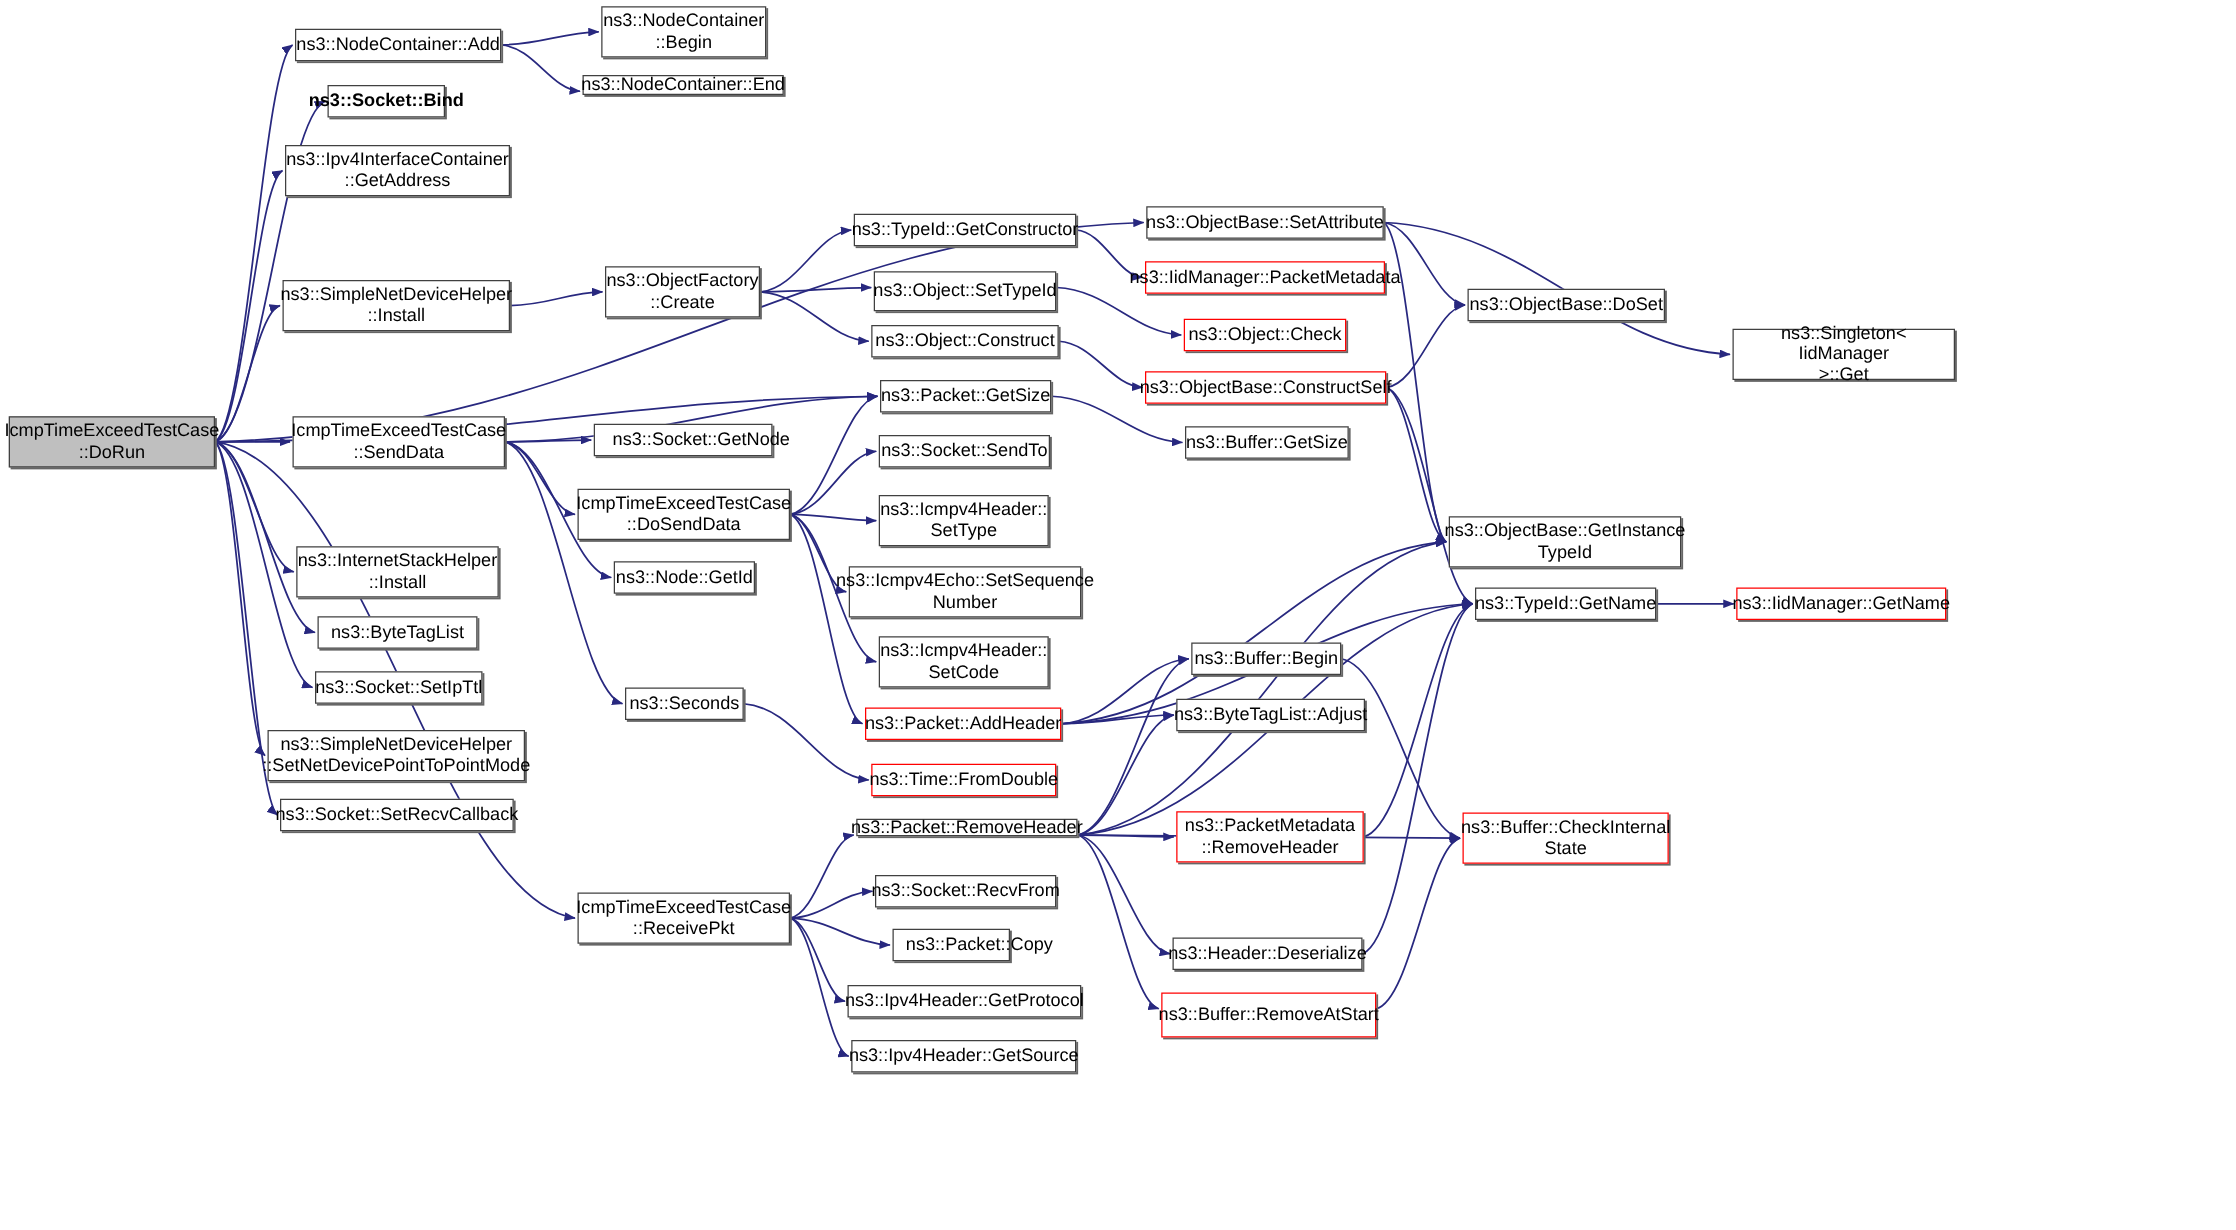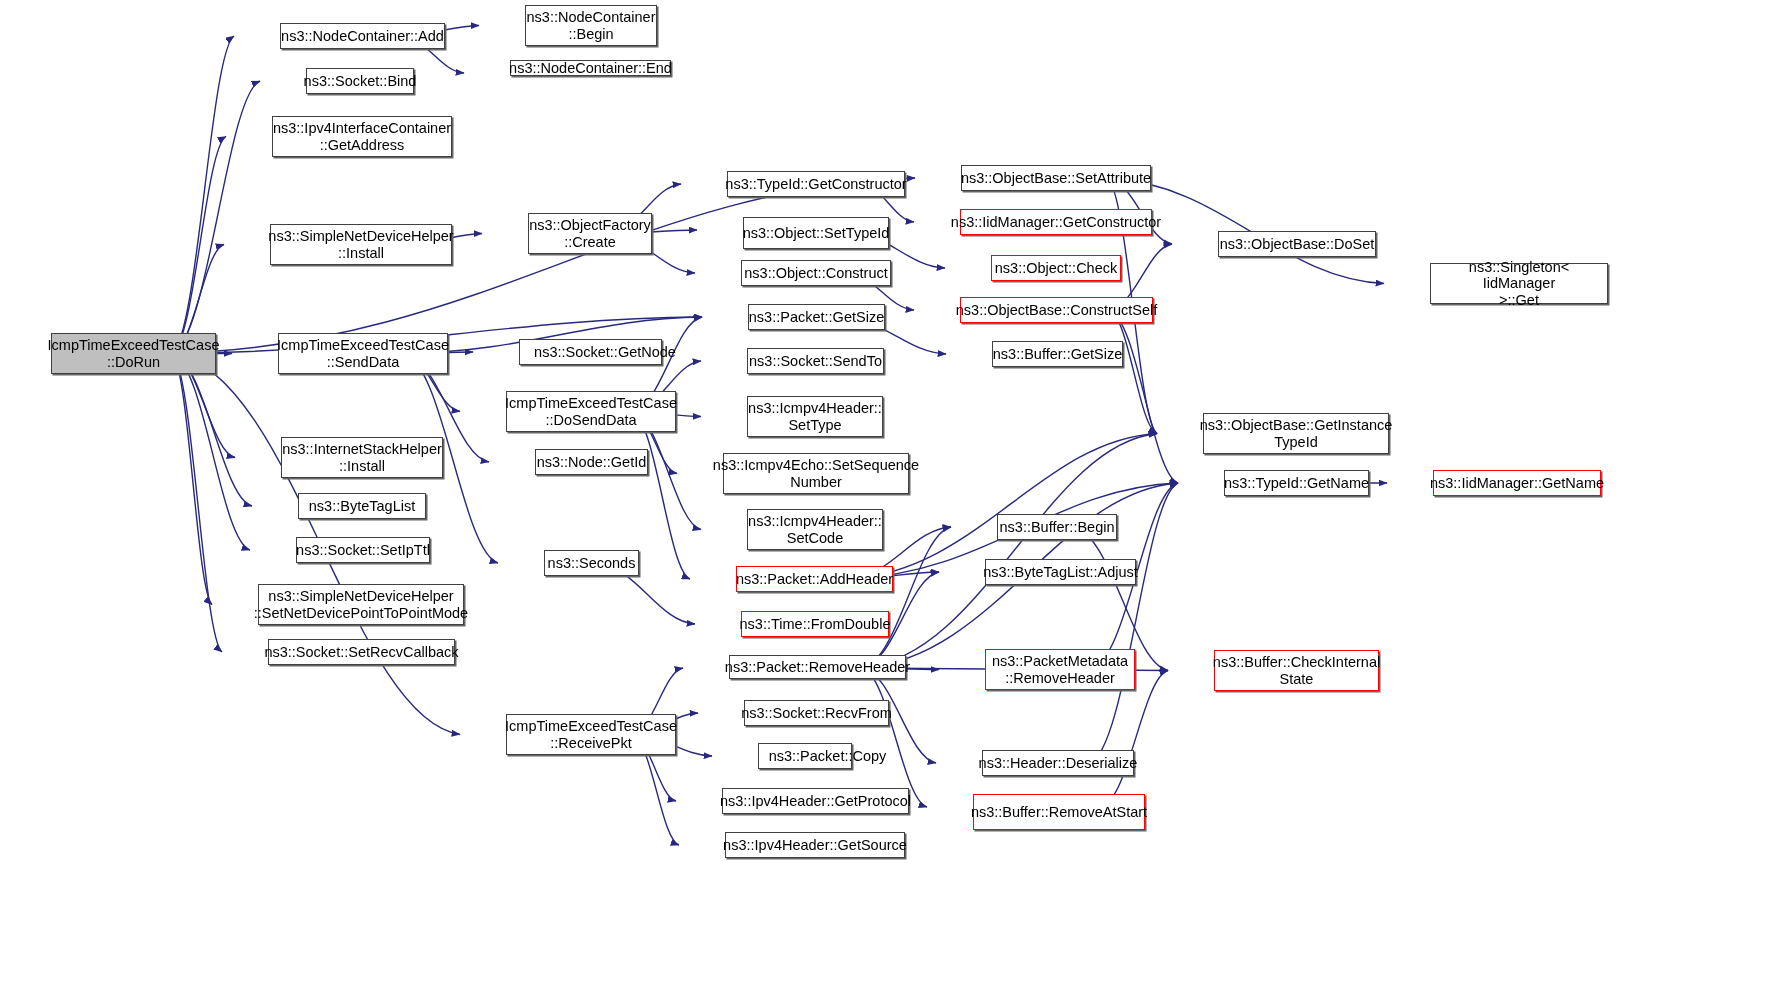--- a/index.html
+++ b/index.html
@@ -22,21 +22,21 @@
     text-align:center;
     font-size:14.5px;
     line-height:1.12;
     color:#000000;
     white-space:pre-line;
     padding:1px 3px;
     z-index:5;
   }
   .node.red{border:1.4px solid #ff0000;}
   .node.root{background:#bfbfbf;border:1px solid #404040;}
-  .node.shadow{box-shadow:1.5px 1.5px 0 0 #666666;margin-left:44px;}
+  .node.shadow{box-shadow:1.5px 1.5px 0 0 #666666;}
 </style>
 </head>
 <body>
 
 <div id="canvas">
   <svg id="edges" viewBox="0 0 1789 984" preserveAspectRatio="none">
     <defs>
       <marker id="ah" markerWidth="9" markerHeight="7" refX="8.4" refY="3.5" orient="auto" markerUnits="userSpaceOnUse">
         <path d="M0,0 L9,3.5 L0,7 z" fill="#28287f"></path>
       </marker>
@@ -107,32 +107,32 @@
         <path d="M1090,763 C1126.96,748.888 1144.56,497.112 1178,483" fill="none" stroke="#28287f" stroke-width="1.4" marker-end="url(#ah)"></path>
       </g>
   </svg>
   <div id="node-layer">
       <div class="node shadow root" style="left: 7px; top: 333px; width: 165px; height: 41px;">IcmpTimeExceedTestCase
 ::DoRun</div>
       <div class="node shadow" style="left: 236px; top: 23px; width: 165px; height: 26px;">ns3::NodeContainer::Add</div>
       <div class="node shadow" style="left: 481px; top: 5px; width: 132px; height: 41px;">ns3::NodeContainer
 ::Begin</div>
       <div class="node shadow" style="left: 466px; top: 60px; width: 161px; height: 16px;">ns3::NodeContainer::End</div>
-      <div class="node shadow" style="left: 262px; top: 68px; width: 108px; height: 26px;">ns3::Socket::Bind</div>
+      <div class="node shadow" style="left: 262px; top: 68px; width: 94px; height: 26px; font-weight: bold;">ns3::Socket::Bind</div>
       <div class="node shadow" style="left: 228px; top: 116px; width: 180px; height: 41px;">ns3::Ipv4InterfaceContainer
 ::GetAddress</div>
       <div class="node shadow" style="left: 226px; top: 224px; width: 182px; height: 41px;">ns3::SimpleNetDeviceHelper
 ::Install</div>
       <div class="node shadow" style="left: 484px; top: 213px; width: 124px; height: 41px;">ns3::ObjectFactory
 ::Create</div>
       <div class="node shadow" style="left: 683px; top: 171px; width: 178px; height: 26px;">ns3::TypeId::GetConstructor</div>
       <div class="node shadow" style="left: 699px; top: 217px; width: 146px; height: 32px;">ns3::Object::SetTypeId</div>
       <div class="node shadow" style="left: 697px; top: 260px; width: 150px; height: 26px;">ns3::Object::Construct</div>
       <div class="node shadow" style="left: 917px; top: 165px; width: 190px; height: 26px;">ns3::ObjectBase::SetAttribute</div>
-      <div class="node shadow red" style="left: 916px; top: 209px; width: 192px; height: 26px;">ns3::IidManager::GetConstructor</div>
+      <div class="node shadow red" style="left: 916px; top: 209px; width: 192px; height: 26px;">ns3::IidManager::PacketMetadata</div>
       <div class="node shadow red" style="left: 947px; top: 255px; width: 130px; height: 26px;">ns3::Object::Check</div>
       <div class="node shadow red" style="left: 916px; top: 297px; width: 193px; height: 26px;">ns3::ObjectBase::ConstructSelf</div>
       <div class="node shadow" style="left: 1174px; top: 231px; width: 158px; height: 26px;">ns3::ObjectBase::DoSet</div>
       <div class="node shadow" style="left: 1386px; top: 263px; width: 178px; height: 41px;">ns3::Singleton&lt; IidManager
 &gt;::Get</div>
       <div class="node shadow" style="left: 704px; top: 304px; width: 137px; height: 26px;">ns3::Packet::GetSize</div>
       <div class="node shadow" style="left: 948px; top: 341px; width: 131px; height: 26px;">ns3::Buffer::GetSize</div>
       <div class="node shadow" style="left: 234px; top: 333px; width: 170px; height: 41px;">IcmpTimeExceedTestCase
 ::SendData</div>
       <div class="node shadow" style="left: 475px; top: 339px; width: 143px; height: 26px; padding-left: 32px;">ns3::Socket::GetNode</div>
@@ -155,21 +155,21 @@
       <div class="node shadow" style="left: 224px; top: 639px; width: 187px; height: 26px;">ns3::Socket::SetRecvCallback</div>
       <div class="node shadow" style="left: 500px; top: 550px; width: 95px; height: 26px;">ns3::Seconds</div>
       <div class="node shadow red" style="left: 692px; top: 566px; width: 157px; height: 26px;">ns3::Packet::AddHeader</div>
       <div class="node shadow red" style="left: 697px; top: 611px; width: 148px; height: 26px;">ns3::Time::FromDouble</div>
       <div class="node shadow" style="left: 953px; top: 514px; width: 120px; height: 26px;">ns3::Buffer::Begin</div>
       <div class="node shadow" style="left: 941px; top: 559px; width: 151px; height: 26px;">ns3::ByteTagList::Adjust</div>
       <div class="node shadow" style="left: 1159px; top: 413px; width: 186px; height: 41px;">ns3::ObjectBase::GetInstance
 TypeId</div>
       <div class="node shadow" style="left: 1180px; top: 470px; width: 145px; height: 26px;">ns3::TypeId::GetName</div>
       <div class="node shadow red" style="left: 1389px; top: 470px; width: 168px; height: 26px;">ns3::IidManager::GetName</div>
-      <div class="node shadow" style="left: 685px; top: 655px; width: 177px; height: 24px;">ns3::Packet::RemoveHeader</div>
+      <div class="node shadow" style="left: 685px; top: 655px; width: 177px; height: 14px;">ns3::Packet::RemoveHeader</div>
       <div class="node shadow red" style="left: 941px; top: 649px; width: 150px; height: 41px;">ns3::PacketMetadata
 ::RemoveHeader</div>
       <div class="node shadow red" style="left: 1170px; top: 650px; width: 165px; height: 41px;">ns3::Buffer::CheckInternal
 State</div>
       <div class="node shadow" style="left: 462px; top: 714px; width: 170px; height: 41px;">IcmpTimeExceedTestCase
 ::ReceivePkt</div>
       <div class="node shadow" style="left: 700px; top: 700px; width: 145px; height: 26px;">ns3::Socket::RecvFrom</div>
       <div class="node shadow" style="left: 714px; top: 743px; width: 94px; height: 26px; padding-left: 48px;">ns3::Packet::Copy</div>
       <div class="node shadow" style="left: 678px; top: 788px; width: 187px; height: 26px;">ns3::Ipv4Header::GetProtocol</div>
       <div class="node shadow" style="left: 681px; top: 832px; width: 180px; height: 26px;">ns3::Ipv4Header::GetSource</div>

